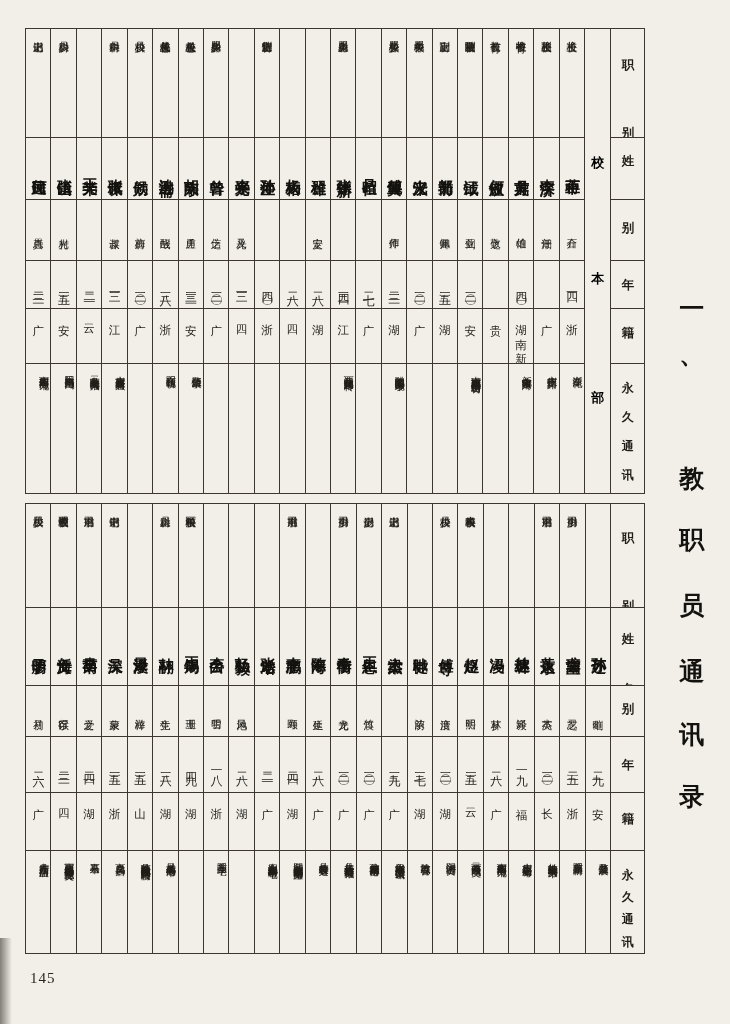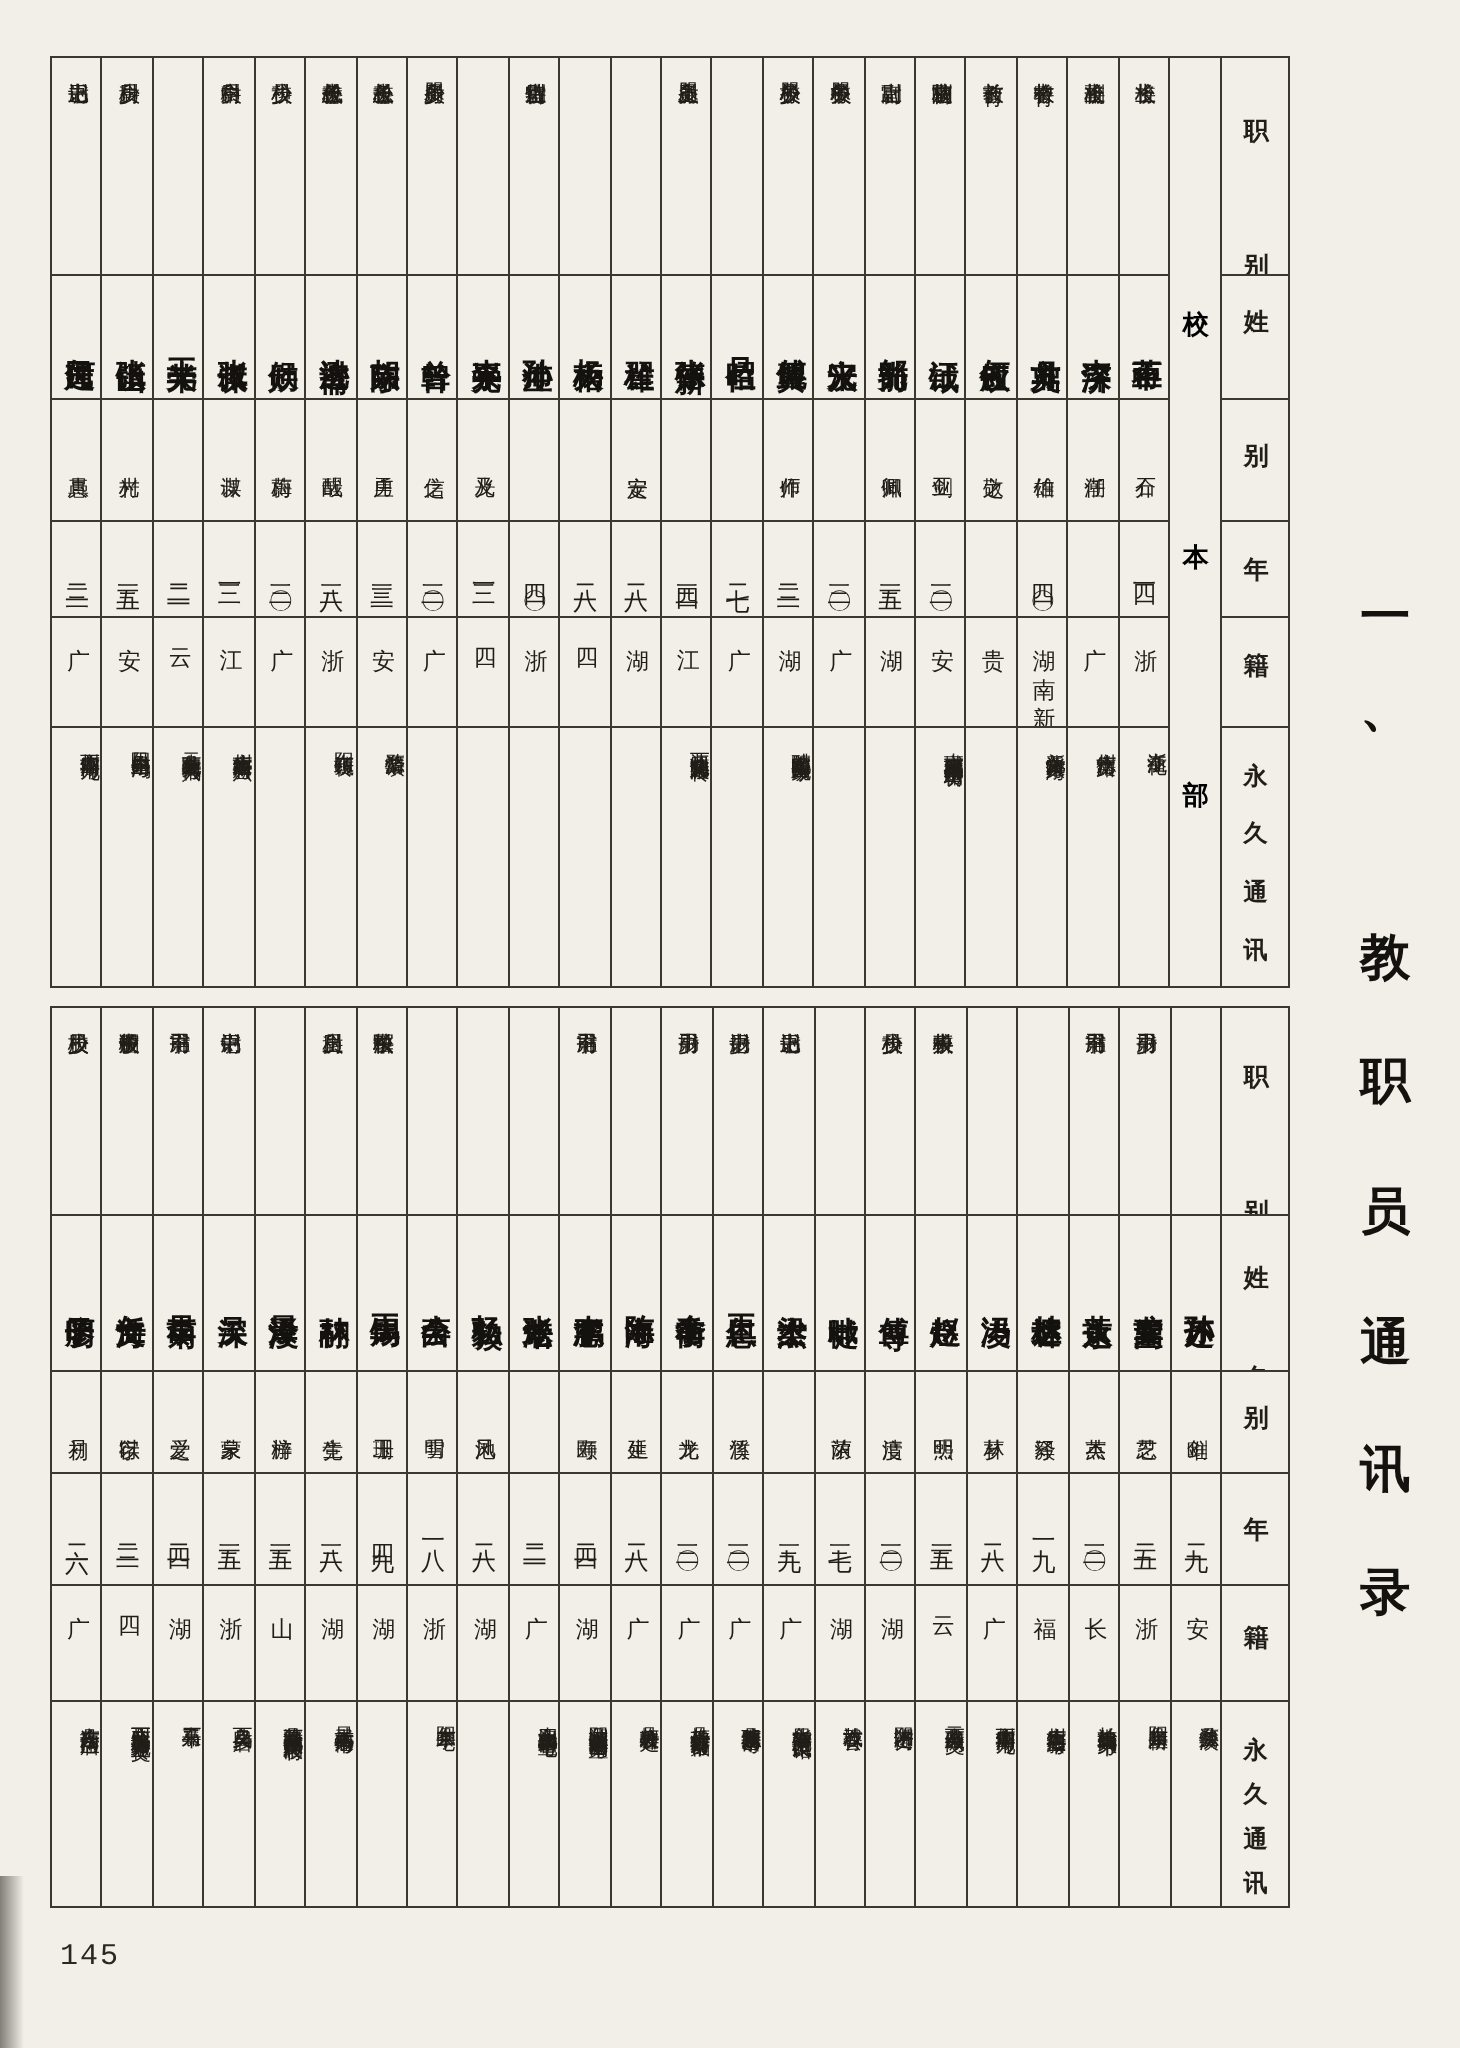--- a/index.html
+++ b/index.html
@@ -47,21 +47,21 @@
   .hdr .h-origin .v{height:40px;}
   .hdr .h-addr .v{height:calc(var(--h5) - 14px);font-size:12px;}
   
   .grp .gcell{height:100%;display:flex;align-items:center;justify-content:center;}
   .grp .v{font-size:13px;font-weight:bold;height:235px;}
   
   .side-title{position:absolute;right:16px;top:294px;height:470px;width:46px;
     display:flex;justify-content:center;color:var(--name-ink);}
   .side-title .v{font-size:25px;font-weight:bold;height:100%;}
   .page-number{position:absolute;left:30px;top:970px;font-size:15px;color:#2a2722;
-    font-family:Liberation Mono, monospace;letter-spacing:1px;}
+    font-family:Liberation Serif, serif;letter-spacing:1px;}
 </style>
 </head>
 <body>
 
 <div class="sheet">
 
   <div class="tables">
 
     <div class="table t-top">
       <div class="col hdr">

